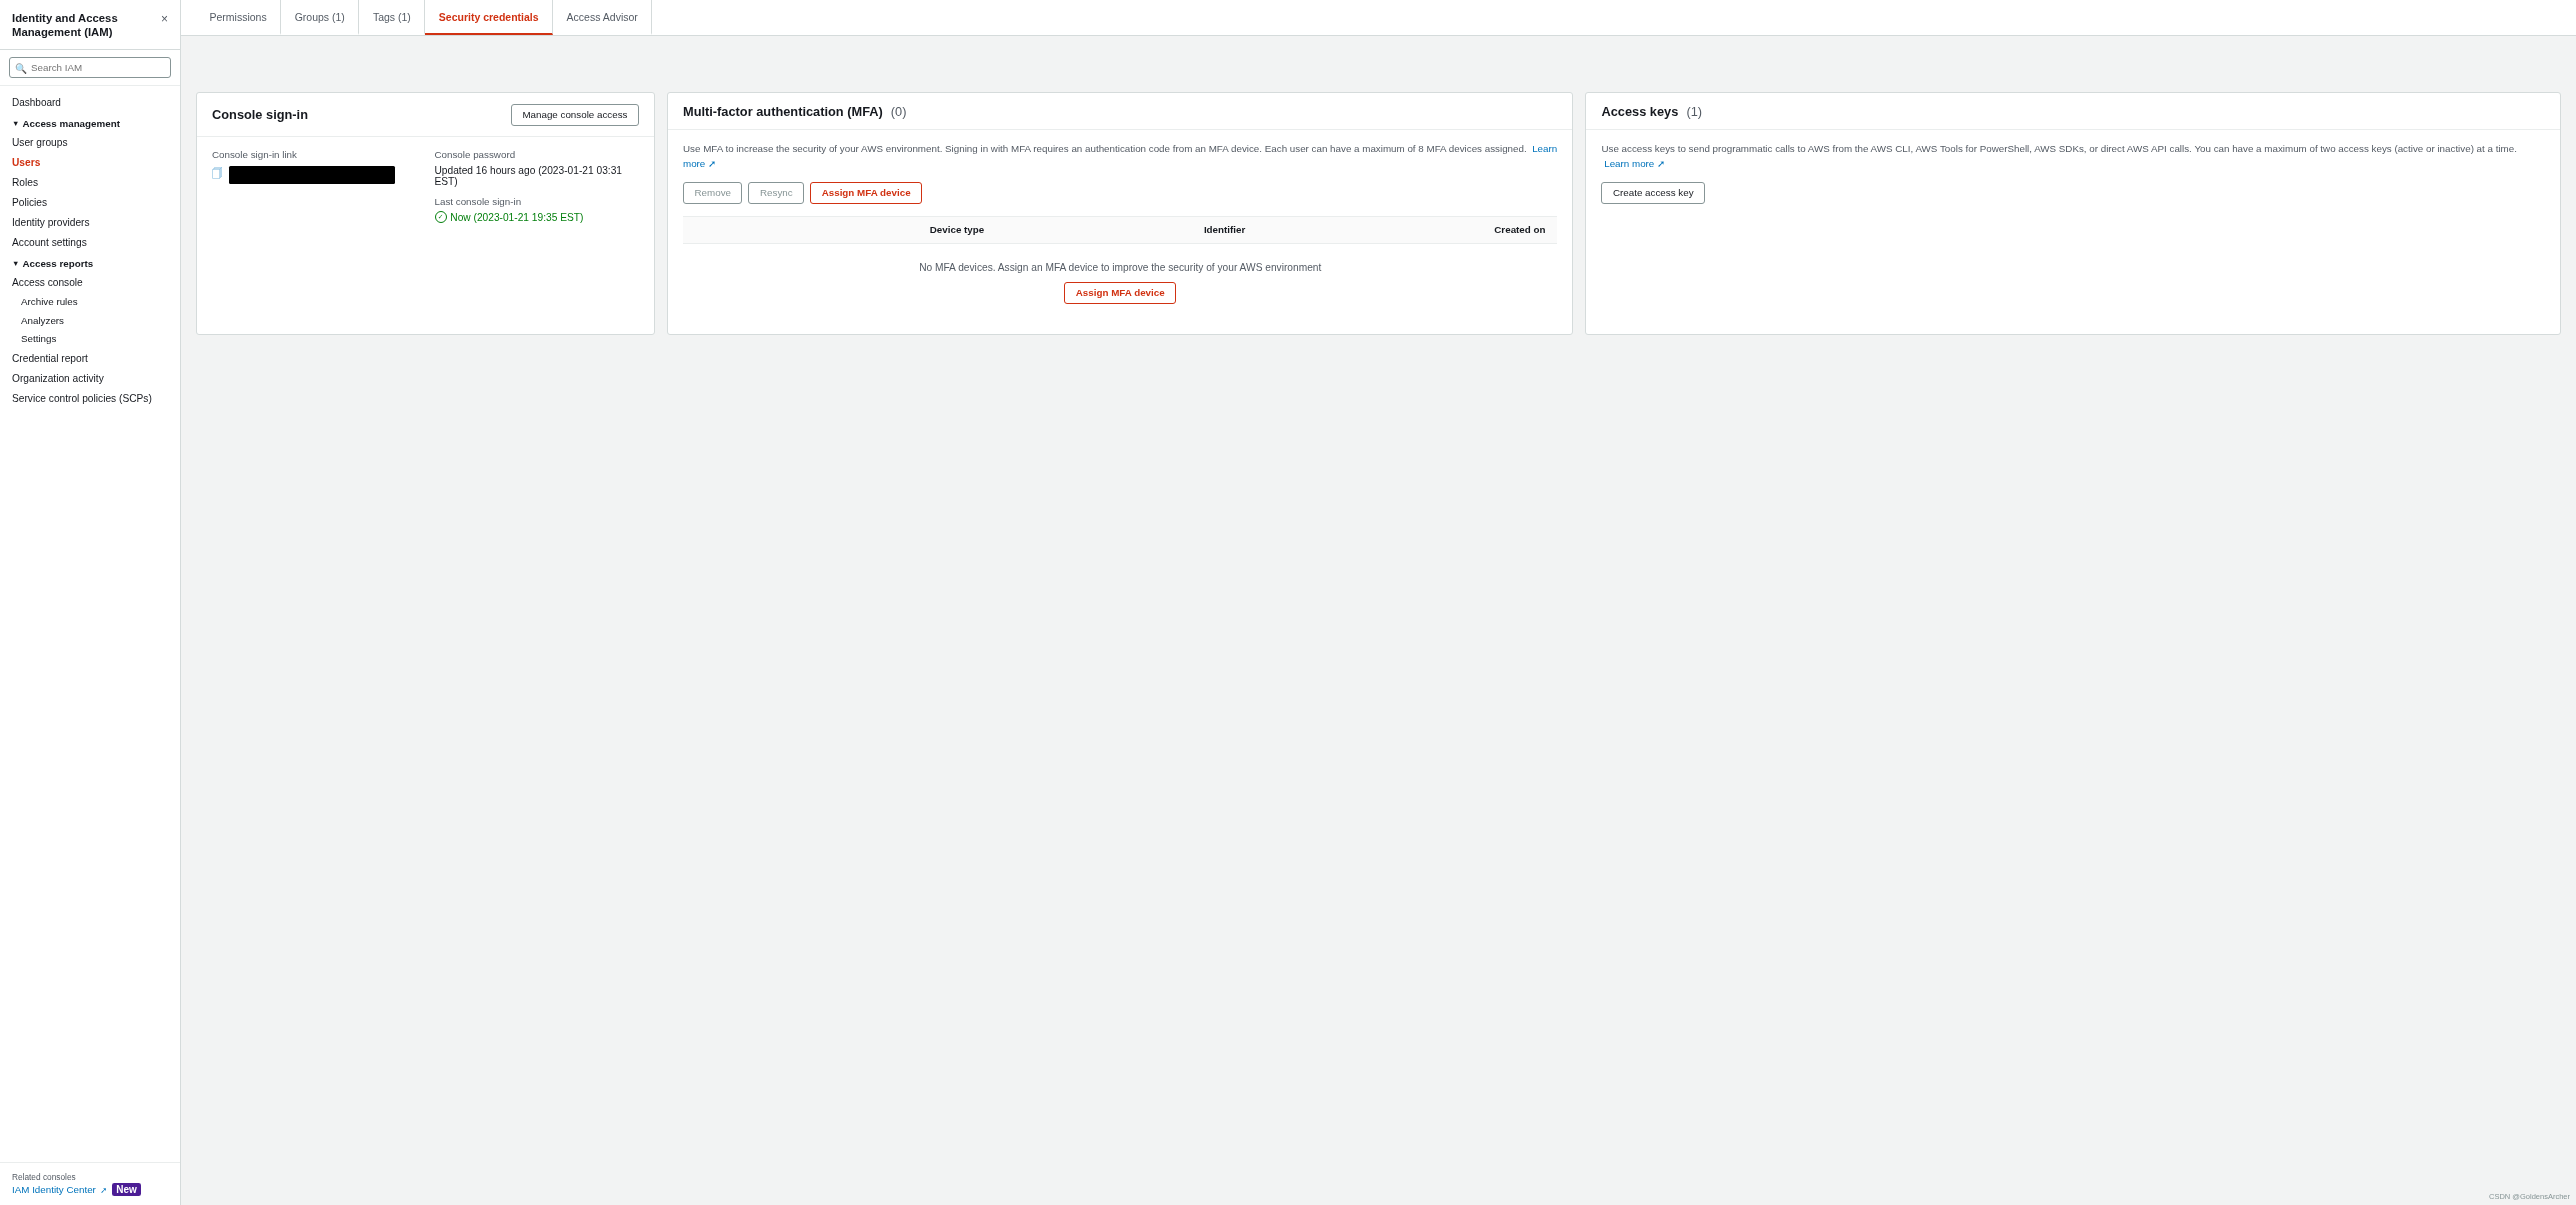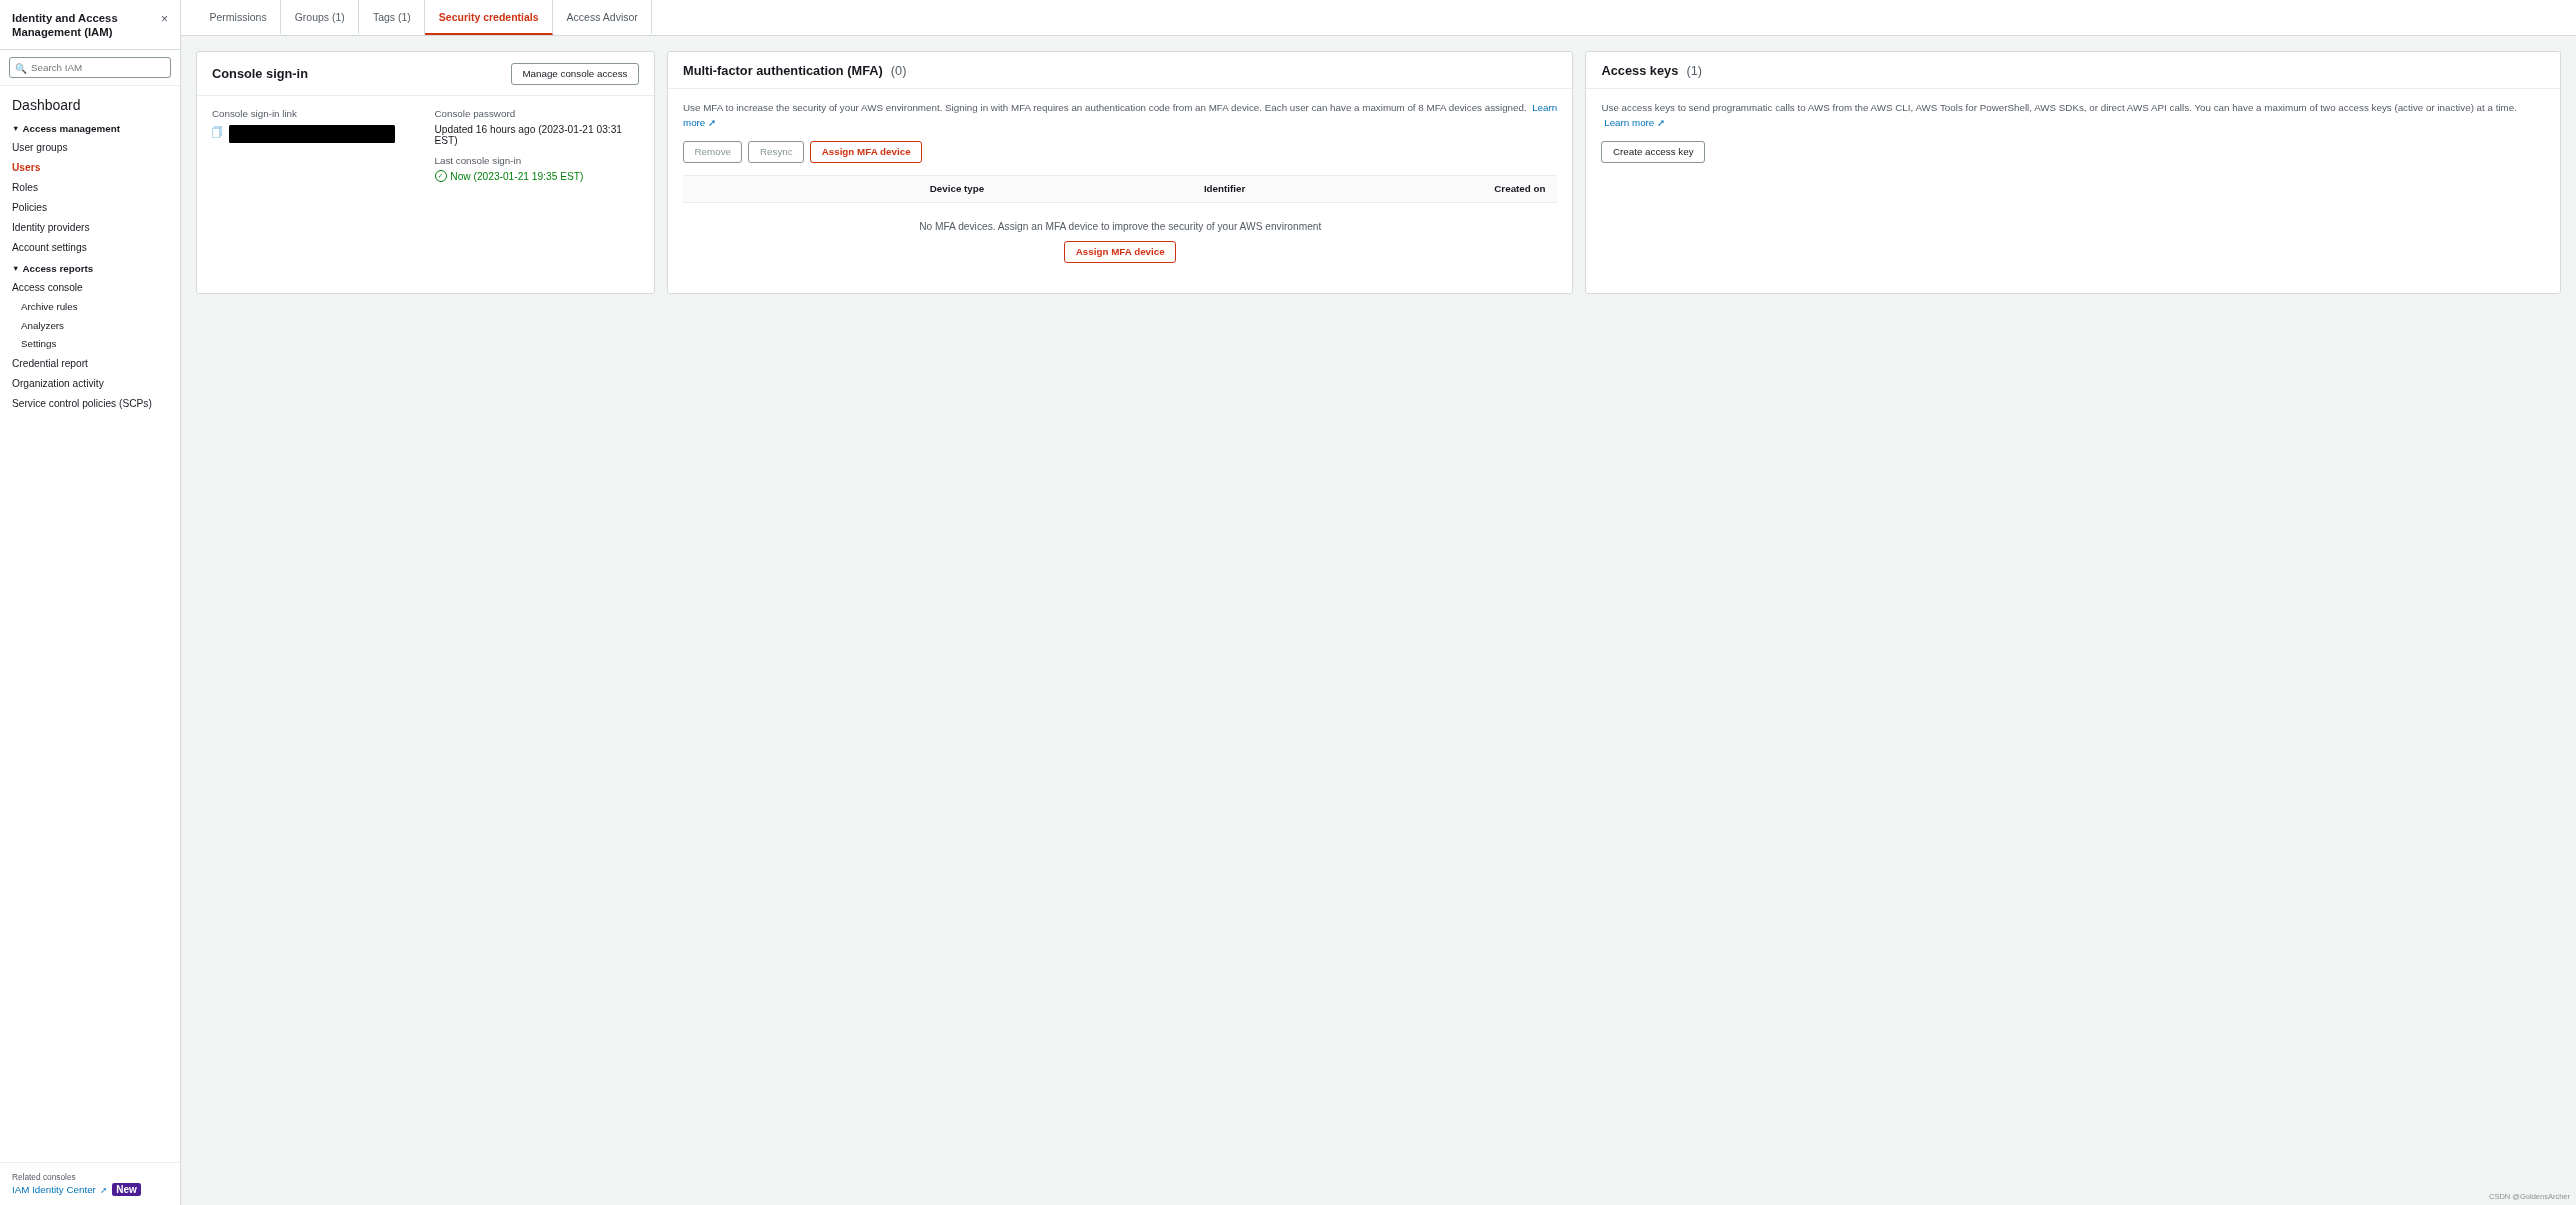--- a/index.html
+++ b/index.html
@@ -82,21 +82,21 @@
     }
     .sidebar-section-header .chevron { font-size: 7.5px; }
     .sidebar-sub-item {
       padding: 3.8px 12px 3.8px 21px;
       font-size: 9.8px;
       color: #16191f;
       cursor: pointer;
     }
     .sidebar-dashboard {
       padding: 4.5px 12px;
-      font-size: 14px;
+      font-size: 10px;
       color: #16191f;
       cursor: pointer;
     }
 
     .related-consoles {
       padding: 9px 12px;
       border-top: 0.8px solid #eaeded;
       margin-top: auto;
     }
     .related-consoles .rc-label {
@@ -122,20 +122,21 @@
       border-radius: 2.3px;
     }
 
     
     #main {
       flex: 1;
       display: flex;
       flex-direction: column;
       overflow-y: auto;
       background: #f2f3f3;
+      gap: 41px;
     }
 
     .tabs-bar {
       background: #fff;
       border-bottom: 0.8px solid #d5dbdb;
       display: flex;
       align-items: stretch;
       padding: 0 15px;
     }
     .tab {

